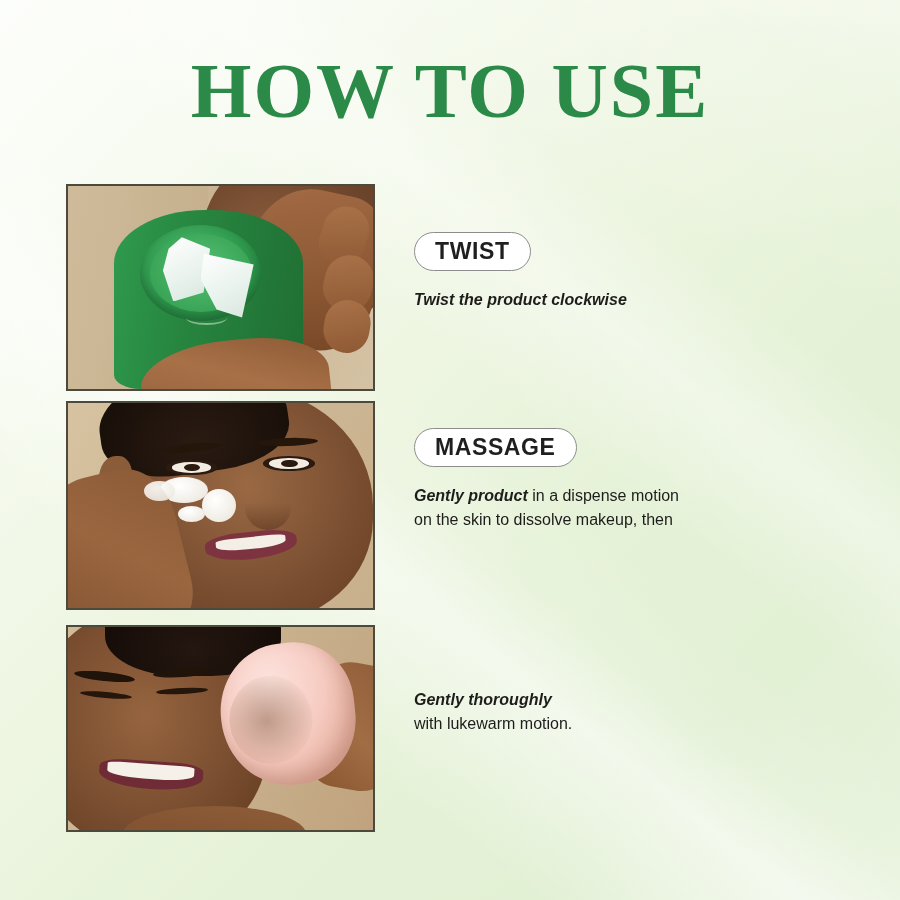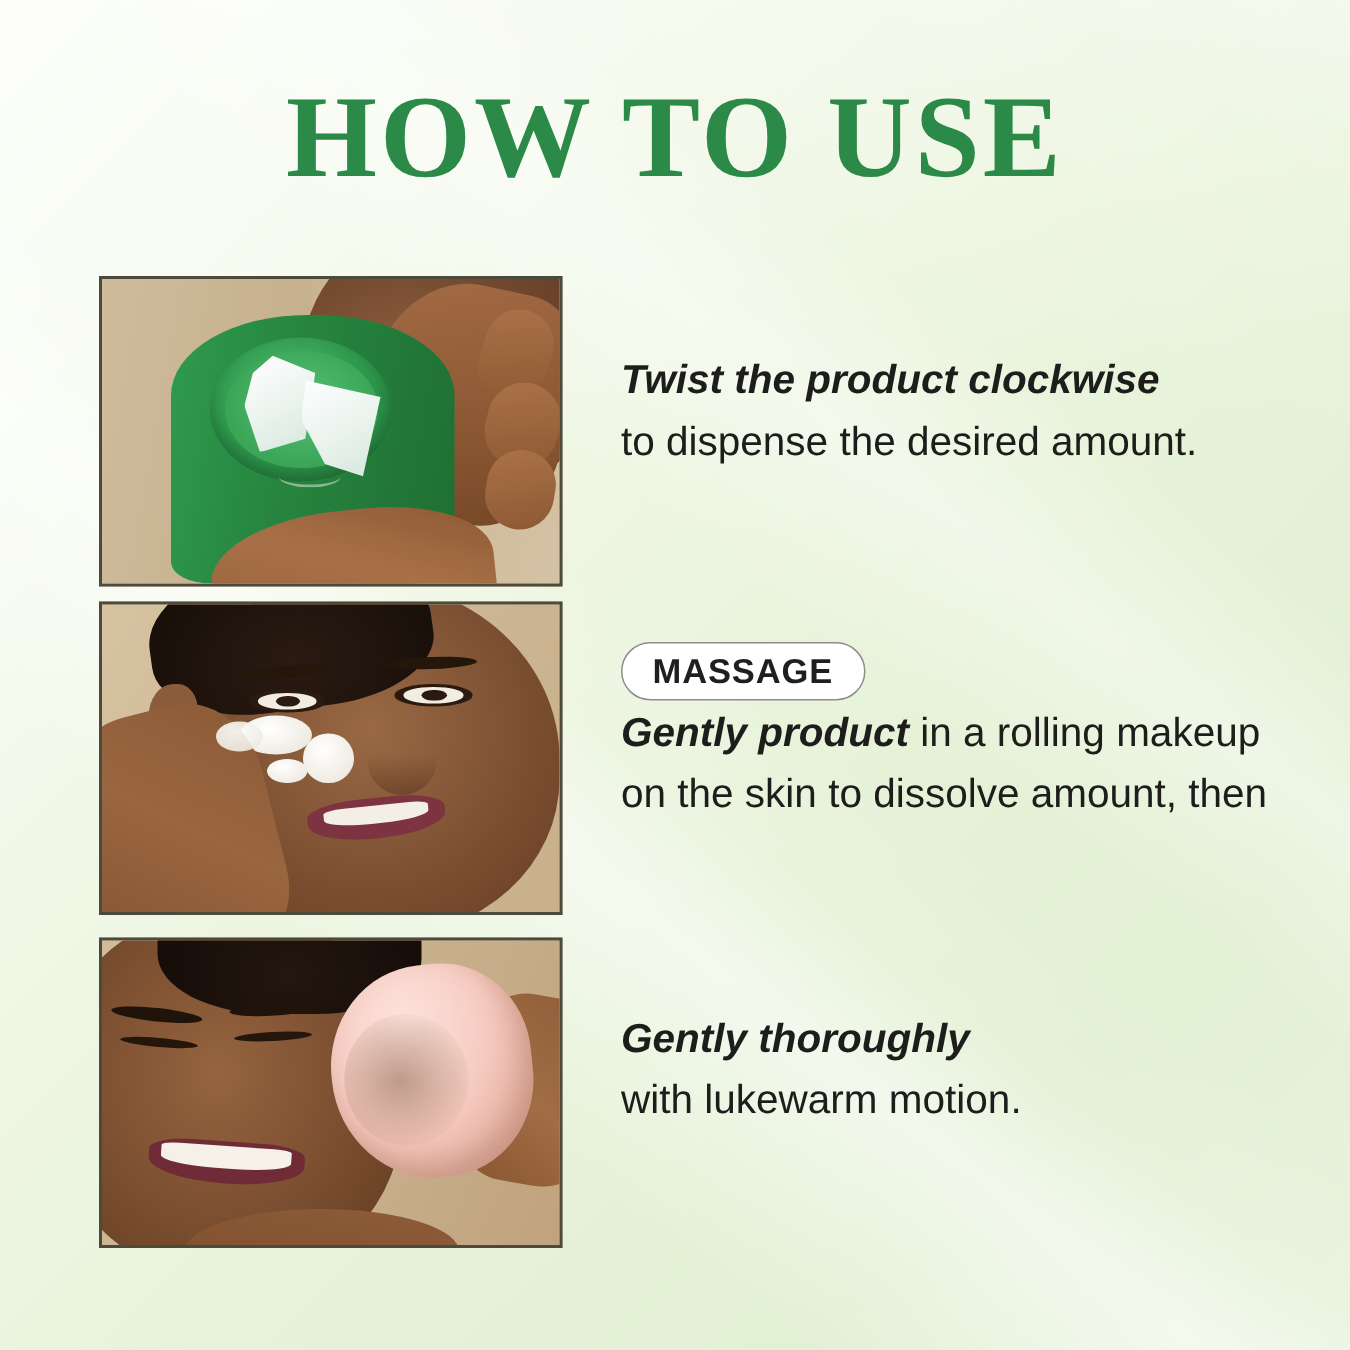--- a/index.html
+++ b/index.html
@@ -119,22 +119,22 @@
     padding: 6px 20px 7px 20px;
     font-size: 23px;
     font-weight: bold;
     letter-spacing: 0.6px;
     color: #1f1f1f;
     line-height: 1.05;
     white-space: nowrap;
   }
 
   .body {
-    margin-top: 1px;
-    font-size: 27px;
+    margin-top: 17px;
+    font-size: 16px;
     line-height: 1.52;
     color: #1d1d1b;
   }
   .body .em {
     font-weight: bold;
     font-style: italic;
   }
   .body .ln { display: block; }
 
   
@@ -353,26 +353,24 @@
             <div class="p1-jar-well"></div>
             <div class="p1-balm-a"></div>
             <div class="p1-balm-b"></div>
             <div class="p1-arrow"></div>
           </div>
           <div class="p1-hand-bot"></div>
         </div>
       </div>
 
       <div class="textcol">
+        <span class="pill">TWIST</span>
         <div class="body">
           <span class="ln">
             <span class="em">Twist the product clockwise</span>
-          </span>
-          <span class="ln">
-            <span>to dispense the desired amount.</span>
           </span>
         </div>
       </div>
     </div>
 
     <div class="step" id="step-1">
 
       <div class="photo">
         <div class="photo-inner">
           <div class="bg-fill p2-bg"></div>
@@ -400,24 +398,24 @@
           <div class="p2-cream" style="left:36%;top:50%;width:9%;height:8%;"></div>
           <div class="p2-hand"></div>
           <div class="p2-cream" style="left:25%;top:38%;width:10%;height:10%;opacity:.9;"></div>
         </div>
       </div>
 
       <div class="textcol">
         <span class="pill">MASSAGE</span>
         <div class="body">
           <span class="ln">
-            <span class="em">Gently product</span><span> in a rolling makeup</span>
+            <span class="em">Gently product</span><span> in a dispense motion</span>
           </span>
           <span class="ln">
-            <span>on the skin to dissolve amount, then</span>
+            <span>on the skin to dissolve makeup, then</span>
           </span>
         </div>
       </div>
     </div>
 
     <div class="step" id="step-2">
 
       <div class="photo">
         <div class="photo-inner">
           <div class="bg-fill p3-bg"></div>

